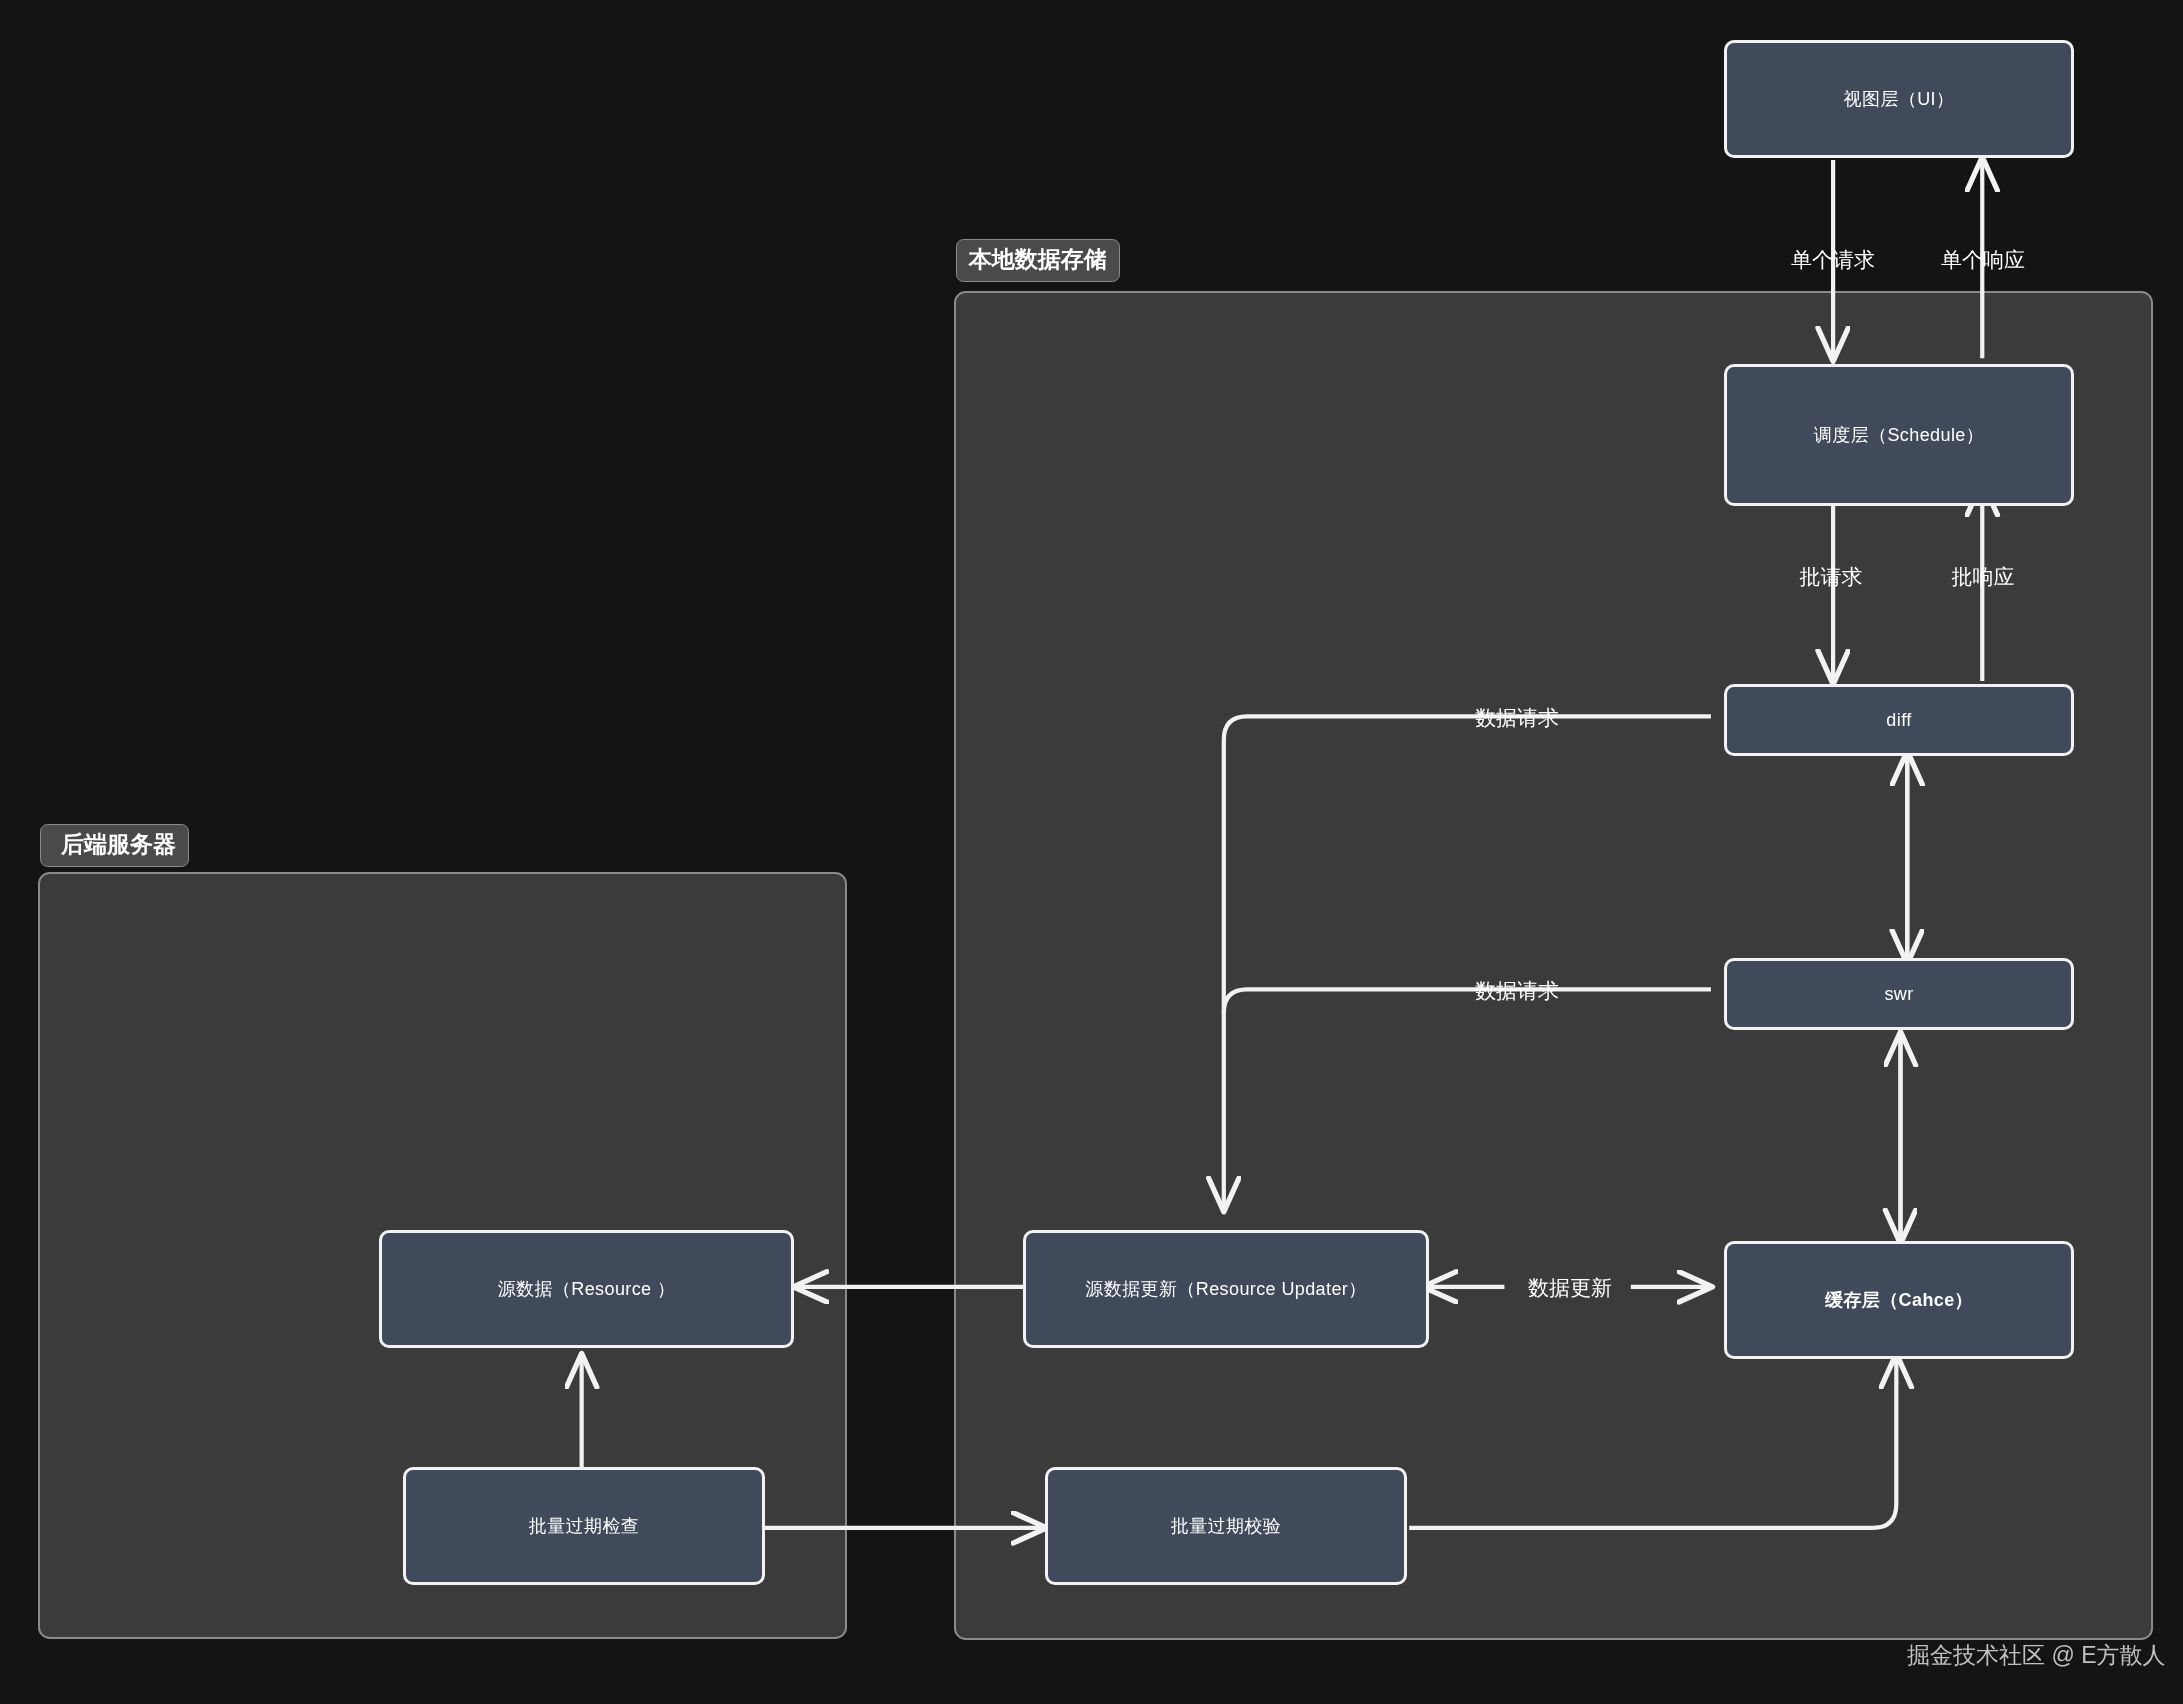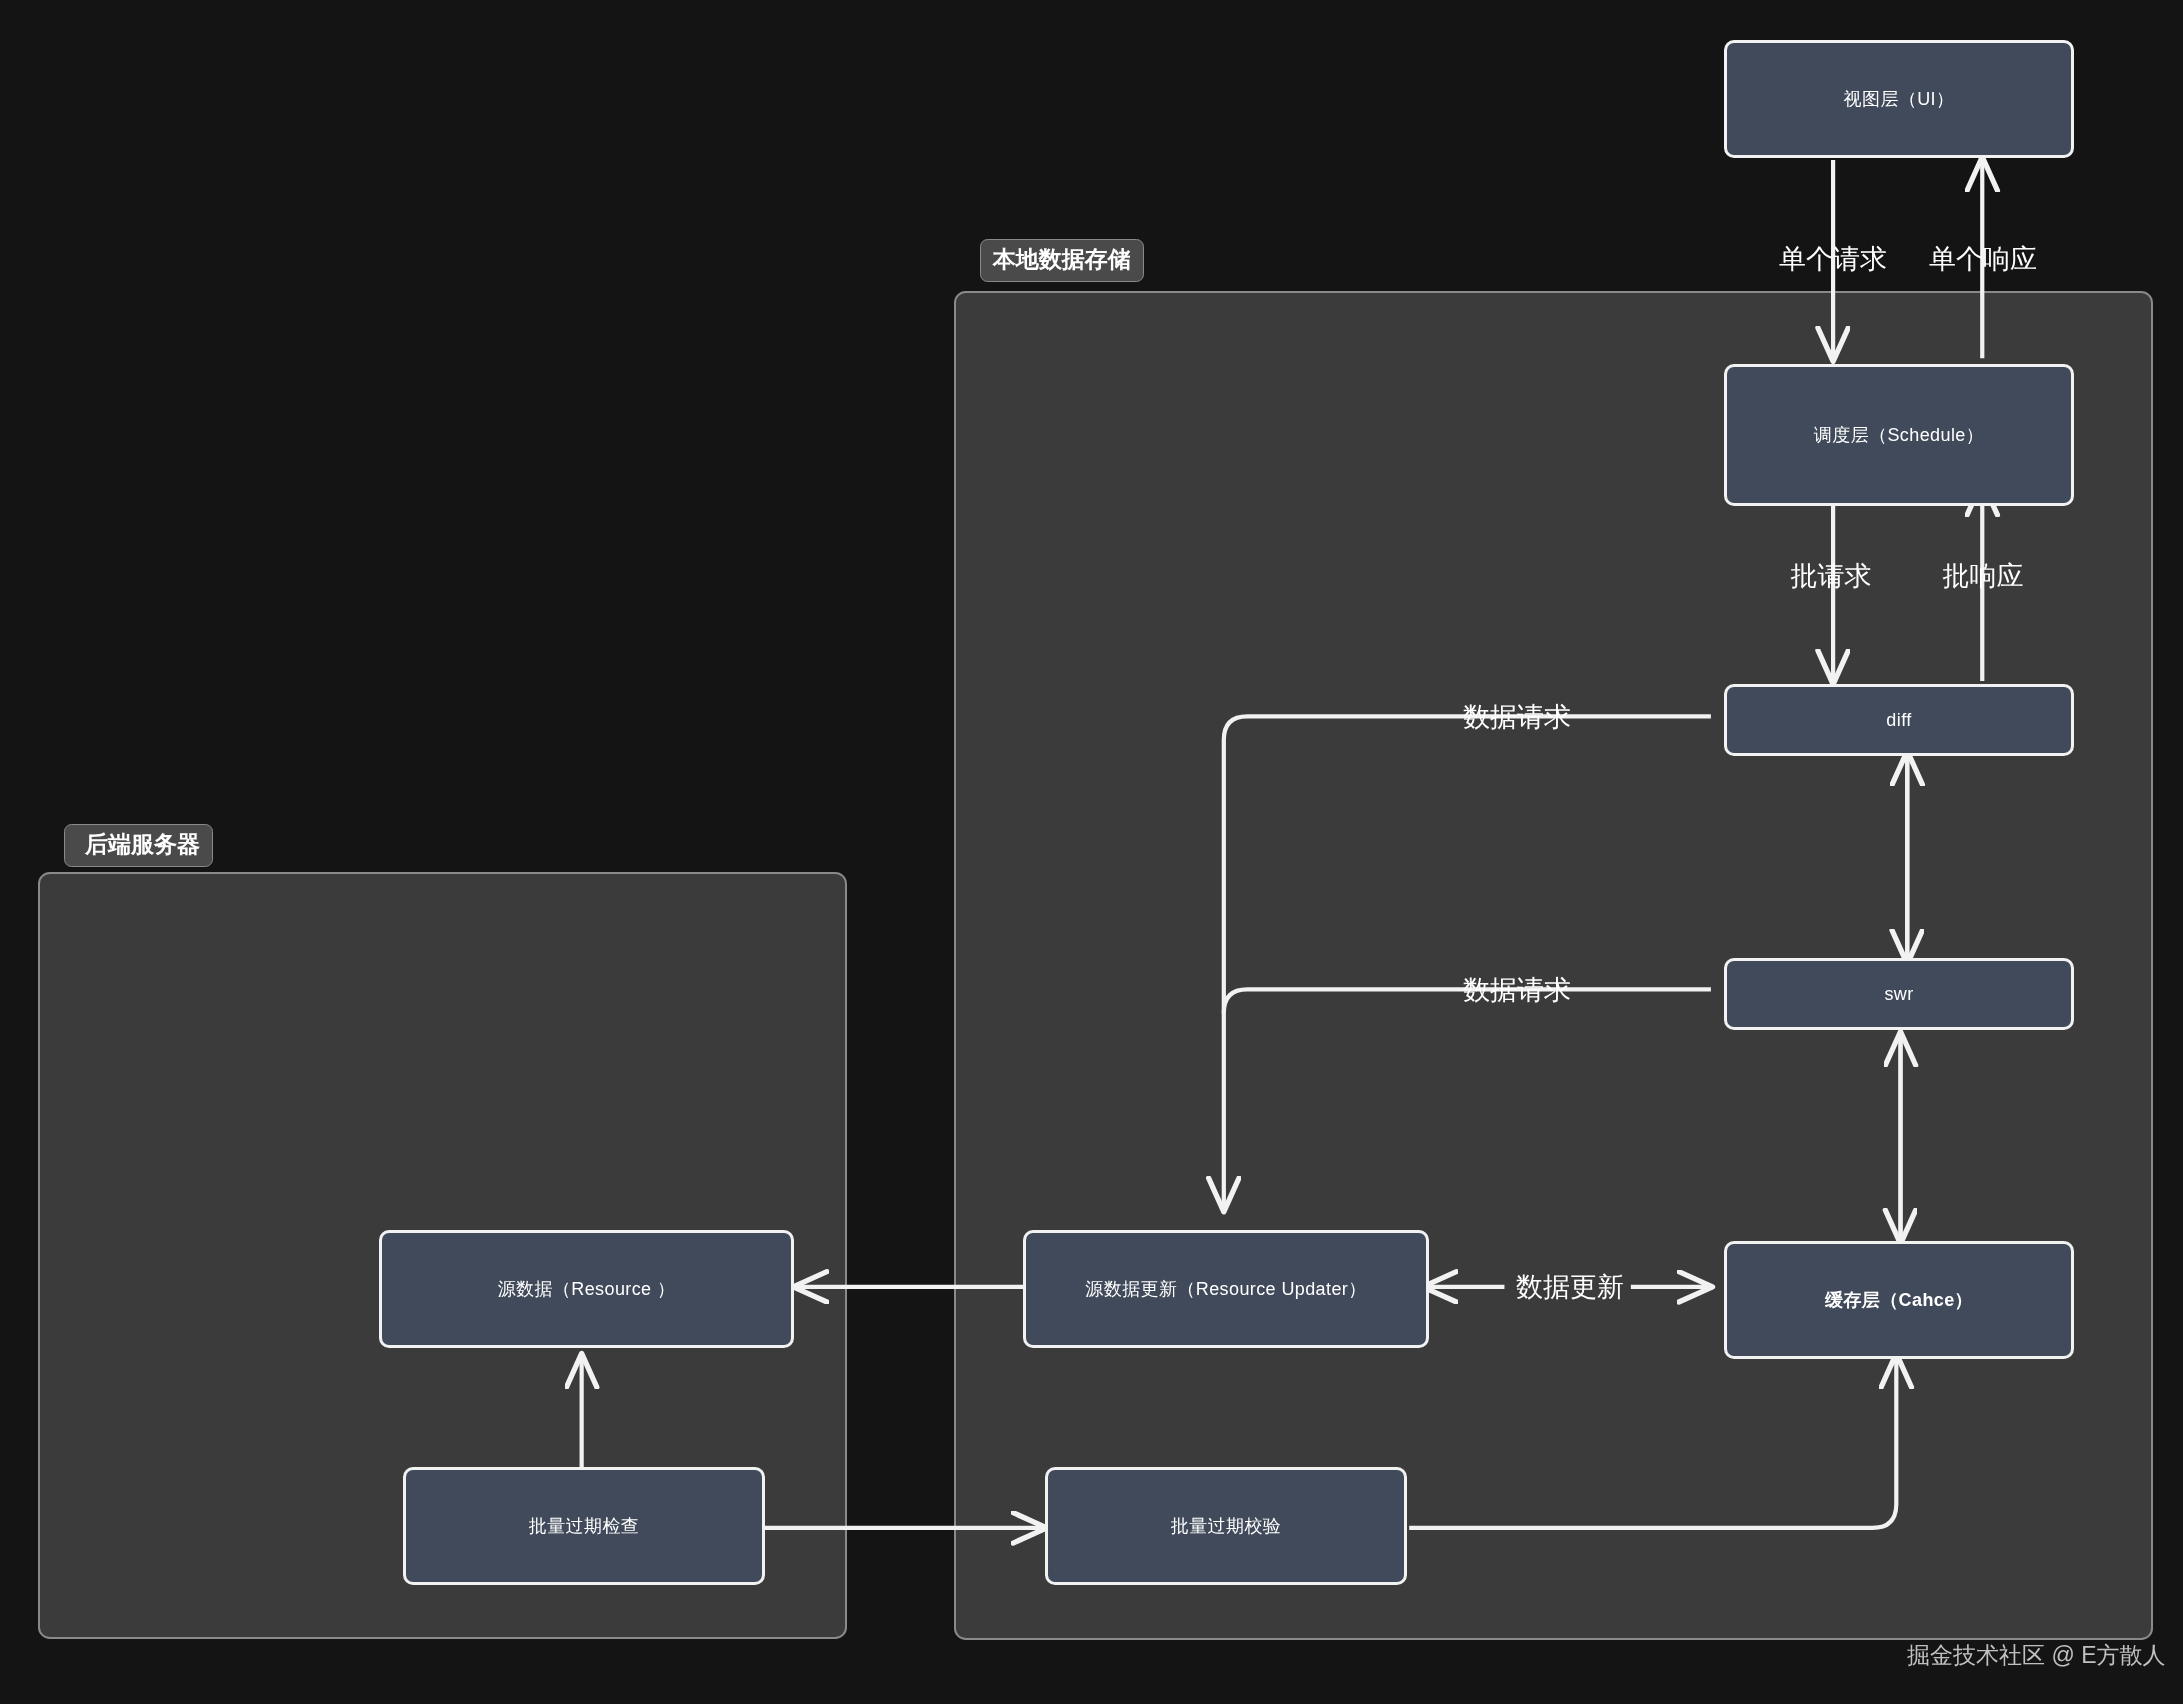--- a/index.html
+++ b/index.html
@@ -23,21 +23,20 @@
     background:#4a4a4a;
     border:1.7px solid #8a8a8a;
     border-radius:7.6px;
     color:#ffffff;
     font-weight:bold;
     font-size:23px;
     line-height:1;
     padding:8.4px 11.8px 10px 11.8px;
     white-space:nowrap;
     box-sizing:border-box;
-    margin-left:24px;
   }
 
   
   .node{
     position:absolute;
     background:#404a5a;
     border:3.4px solid #f2f2f2;
     border-radius:10px;
     color:#ffffff;
     display:flex;align-items:center;justify-content:center;
@@ -45,21 +44,21 @@
     letter-spacing:0.4px;
     box-sizing:border-box;
     text-align:center;
     z-index:3;
   }
 
   
   .elabel{
     position:absolute;
     color:#ffffff;
-    font-size:27px;
+    font-size:21px;
     white-space:nowrap;
     z-index:4;
     transform:translate(-50%,-50%);
     line-height:1;
   }
 
   .watermark{
     position:absolute;
     color:#cfcfcf;
     font-size:23px;

